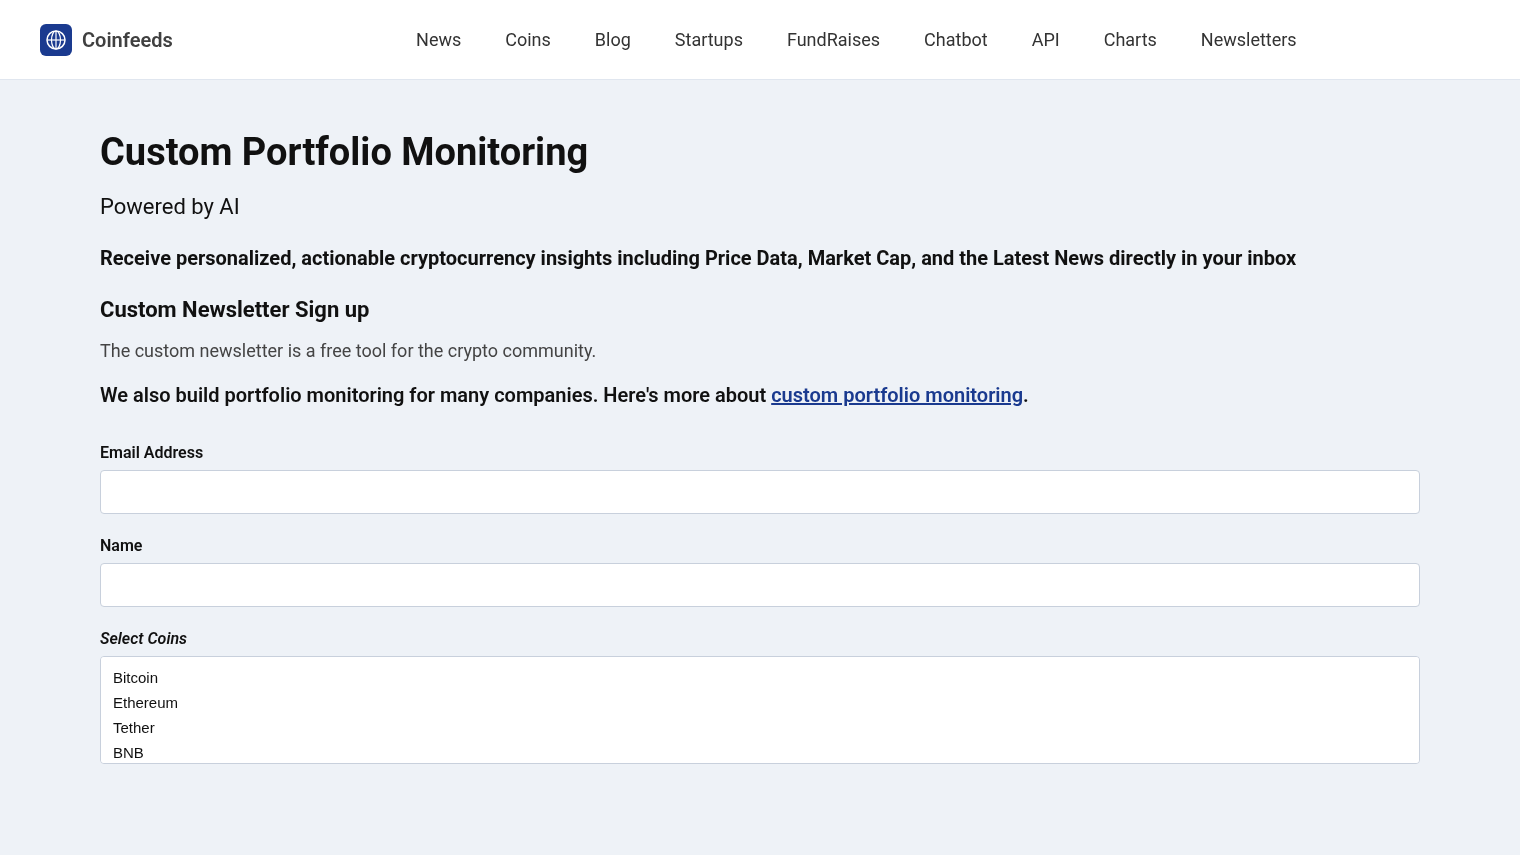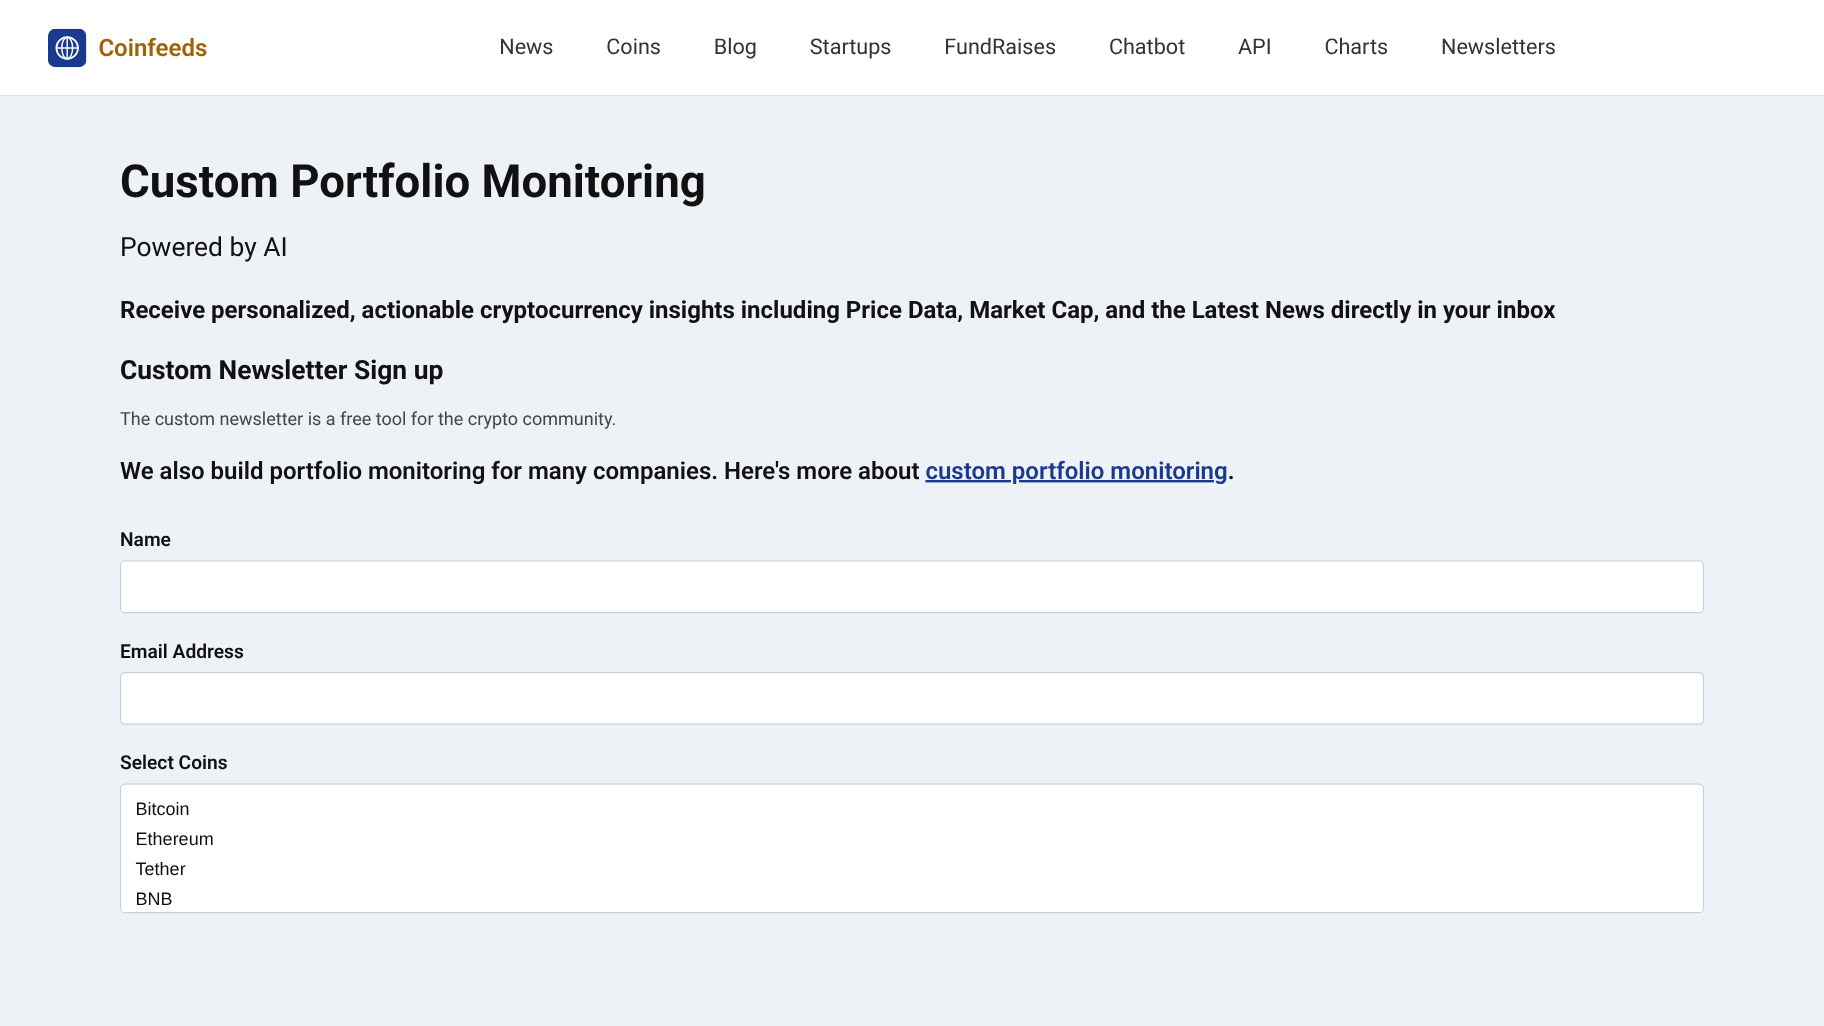--- a/index.html
+++ b/index.html
@@ -45,21 +45,21 @@
     }
 
     .logo-icon {
       width: 32px;
       height: 32px;
     }
 
     .logo-text {
       font-size: 20px;
       font-weight: 600;
-      color: #a16207;
+      color: #404040;
     }
 
     .nav-links {
       display: flex;
       align-items: center;
       gap: 0;
       list-style: none;
       flex: 1;
       justify-content: center;
     }
@@ -106,21 +106,21 @@
     }
 
     .section-title {
       font-size: 22px;
       font-weight: 700;
       color: #111;
       margin-bottom: 18px;
     }
 
     .free-tool-text {
-      font-size: 15px;
+      font-size: 18px;
       color: #444;
       margin-bottom: 22px;
     }
 
     .portfolio-link-text {
       font-size: 20px;
       font-weight: 600;
       color: #111;
       margin-bottom: 36px;
     }
@@ -154,20 +154,21 @@
       color: #333;
       outline: none;
     }
 
     .select-coins-label {
       display: block;
       font-size: 16px;
       font-weight: 600;
       color: #111;
       margin-bottom: 8px;
+      font-style: italic;
     }
 
     .coins-select {
       width: 100%;
       max-width: 1340px;
       height: 108px;
       border: 1px solid #c8d0dc;
       border-radius: 4px;
       background: #fff;
       padding: 8px 12px;
@@ -239,27 +240,27 @@
   <p class="description">Receive personalized, actionable cryptocurrency insights including Price Data, Market Cap, and the Latest News directly in your inbox</p>
 
   <h2 class="section-title">Custom Newsletter Sign up</h2>
   <p class="free-tool-text">The custom newsletter is a free tool for the crypto community.</p>
 
   <p class="portfolio-link-text">
     <span>We also build portfolio monitoring for many companies. Here's more about </span><a href="#">custom portfolio monitoring</a><span>.</span>
   </p>
 
   <div class="form-group">
+    <label class="form-label">Email Address</label>
+    <input type="email" class="form-input" style="">
+  </div>
+
+  <div class="form-group">
     <label class="form-label">Name</label>
     <input type="text" class="form-input" style="">
-  </div>
-
-  <div class="form-group">
-    <label class="form-label">Email Address</label>
-    <input type="email" class="form-input" style="">
   </div>
 
   <div class="form-group">
     <label class="select-coins-label">Select Coins</label>
     <select multiple="" class="coins-select">
       <option>Bitcoin</option>
       <option>Ethereum</option>
       <option>Tether</option>
       <option>BNB</option>
     </select>

